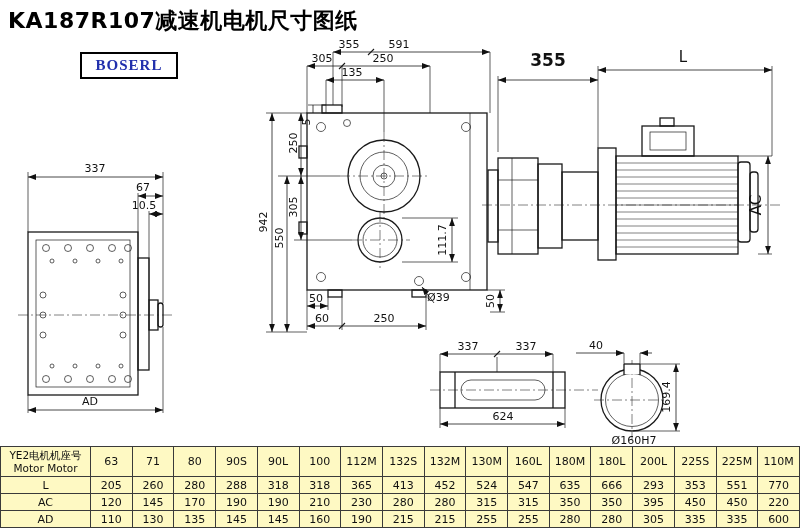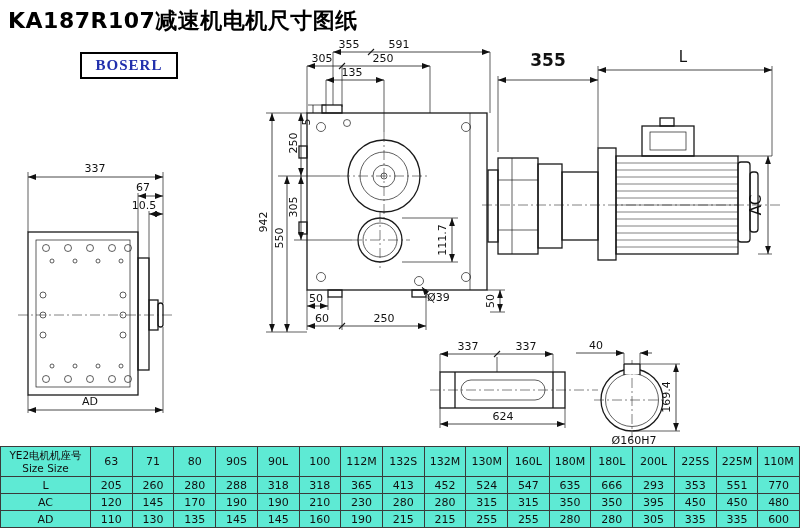--- a/index.html
+++ b/index.html
@@ -12,21 +12,21 @@
   svg.drawing{position:absolute;left:0;top:0;}
   .ol{fill:none;stroke:#1a1a1a;stroke-width:1.3;}
   .tl{fill:none;stroke:#1a1a1a;stroke-width:.7;}
   .dim{fill:none;stroke:#1a1a1a;stroke-width:.8;}
   .cl{fill:none;stroke:#1a1a1a;stroke-width:.55;stroke-dasharray:10 3 2 3;}
   .fin{fill:none;stroke:#1a1a1a;stroke-width:.55;}
   .tick{stroke:#1a1a1a;stroke-width:1.1;}
   text.d{font:11px "DejaVu Sans",sans-serif;fill:#111;}
   text.big{font:bold 17px "DejaVu Sans",sans-serif;fill:#111;}
   text.med{font:15px "DejaVu Sans",sans-serif;fill:#111;}
-  table.dims{position:absolute;left:0;top:446px;width:800px;border-collapse:collapse;table-layout:fixed;font-size:11px;background:#5eead4;}
+  table.dims{position:absolute;left:0;top:446px;width:800px;border-collapse:collapse;table-layout:fixed;font-size:11px;background:#fef9c3;}
   table.dims th,table.dims td{border:1px solid #3a3a3a;text-align:center;padding:0;font-weight:normal;height:17px;line-height:15px;overflow:hidden;}
   table.dims thead th{height:30px;}
   th.hcell div{font-size:10.5px;line-height:13px;}
 </style>
 </head>
 <body>
 
 <div class="canvas">
 
   <h1 class="title">KA187R107减速机电机尺寸图纸</h1>
@@ -281,21 +281,21 @@
 
   <table class="dims">
     <colgroup>
       <col style="width:90px">
       <col span="17">
     </colgroup>
     <thead>
       <tr>
         <th class="hcell">
           <div>YE2电机机座号</div>
-          <div>Size Size</div>
+          <div>Motor Motor</div>
         </th>
       <th>63</th>
           <th>71</th>
           <th>80</th>
           <th>90S</th>
           <th>90L</th>
           <th>100</th>
           <th>112M</th>
           <th>132S</th>
           <th>132M</th>
@@ -341,21 +341,21 @@
           <td>230</td>
           <td>280</td>
           <td>280</td>
           <td>315</td>
           <td>315</td>
           <td>350</td>
           <td>350</td>
           <td>395</td>
           <td>450</td>
           <td>450</td>
-          <td>480</td>
+          <td>220</td>
         </tr>
         <tr>
           <th>AD</th>
           <td>110</td>
           <td>130</td>
           <td>135</td>
           <td>145</td>
           <td>145</td>
           <td>160</td>
           <td>190</td>

